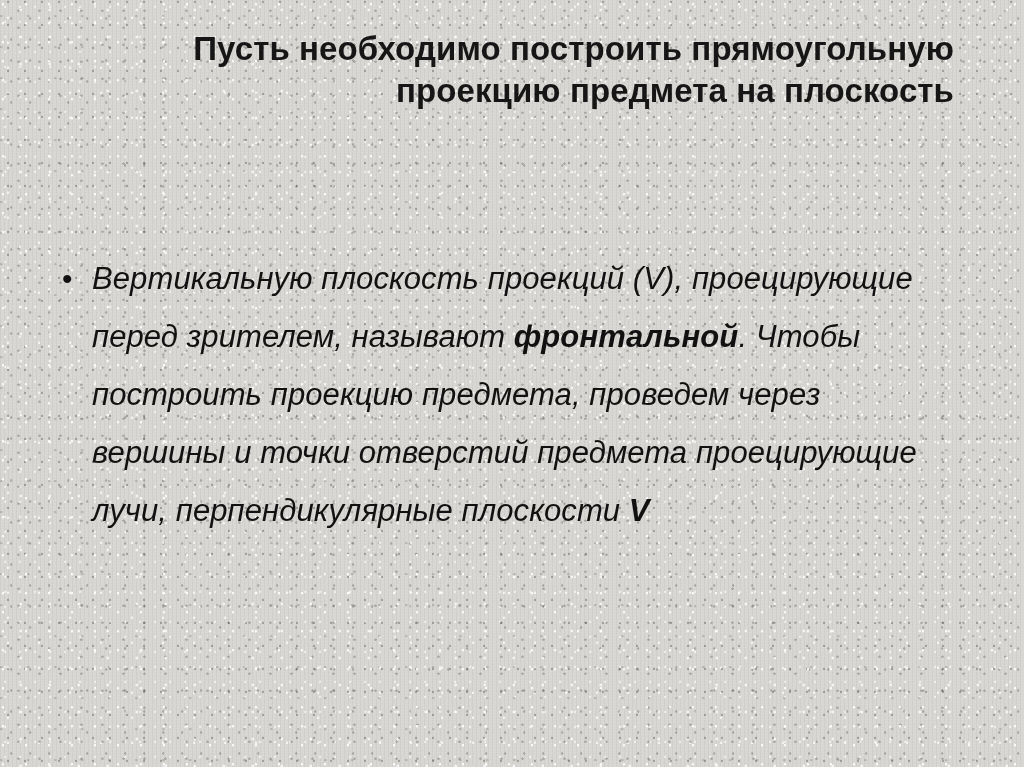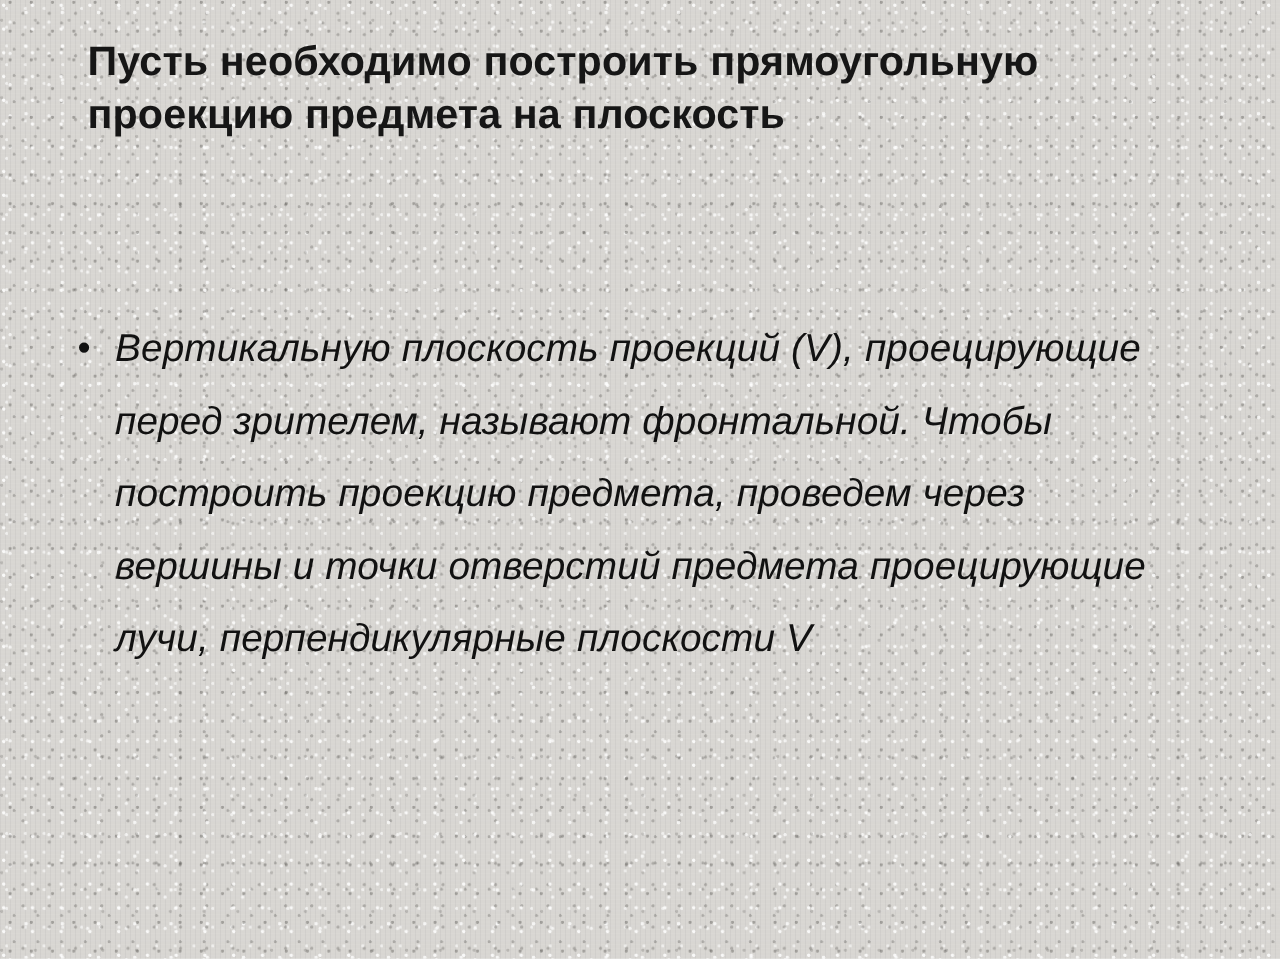--- a/index.html
+++ b/index.html
@@ -32,21 +32,21 @@
     background-size:
       23px 19px, 17px 23px, 29px 27px, 21px 17px,
       31px 25px, 19px 21px, 27px 31px, 15px 15px,
       4px 4px, 3px 3px;
   }
   .title {
     position: absolute;
     left: 70px;
     top: 28px;
     width: 884px;
-    text-align: left;
+    text-align: right;
     font-weight: bold;
     font-size: 33px;
     line-height: 42px;
     color: #161616;
     letter-spacing: 0.1px;
   }
   .body-block {
     position: absolute;
     left: 62px;
     top: 250px;
@@ -66,21 +66,21 @@
   }
   .bullet-text {
     flex: 1 1 auto;
     font-size: 31px;
     line-height: 58px;
     color: #111;
     font-style: italic;
     letter-spacing: 0.1px;
   }
   .bullet-text b {
-    font-weight: normal;
+    font-weight: bold;
     font-style: italic;
   }
   .nobr {
     white-space: nowrap;
   }
 </style>
 </head>
 <body>
 
 <div class="slide">

